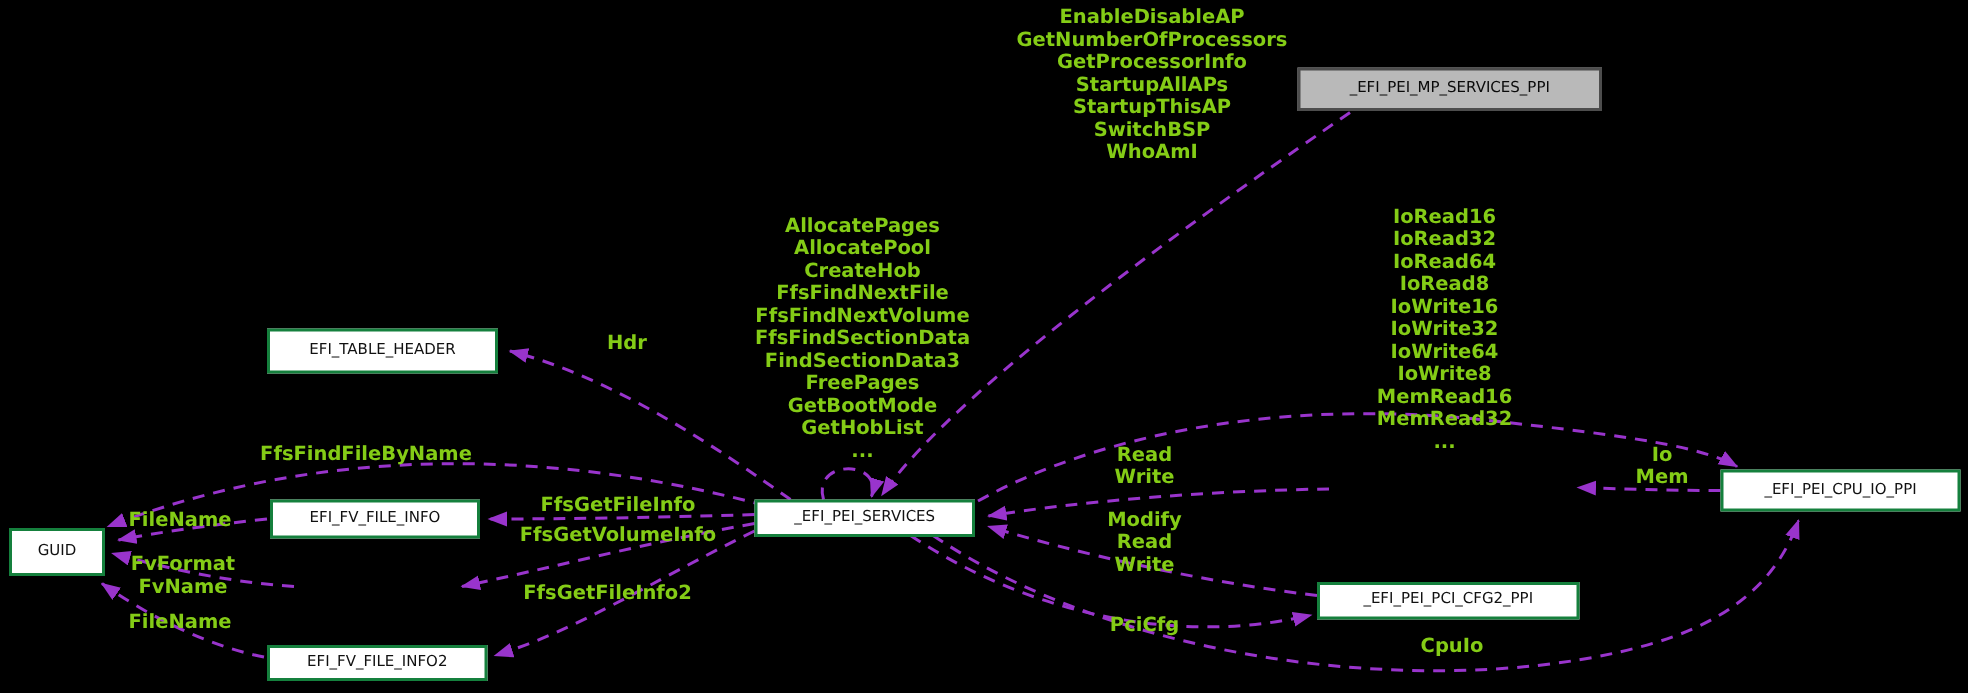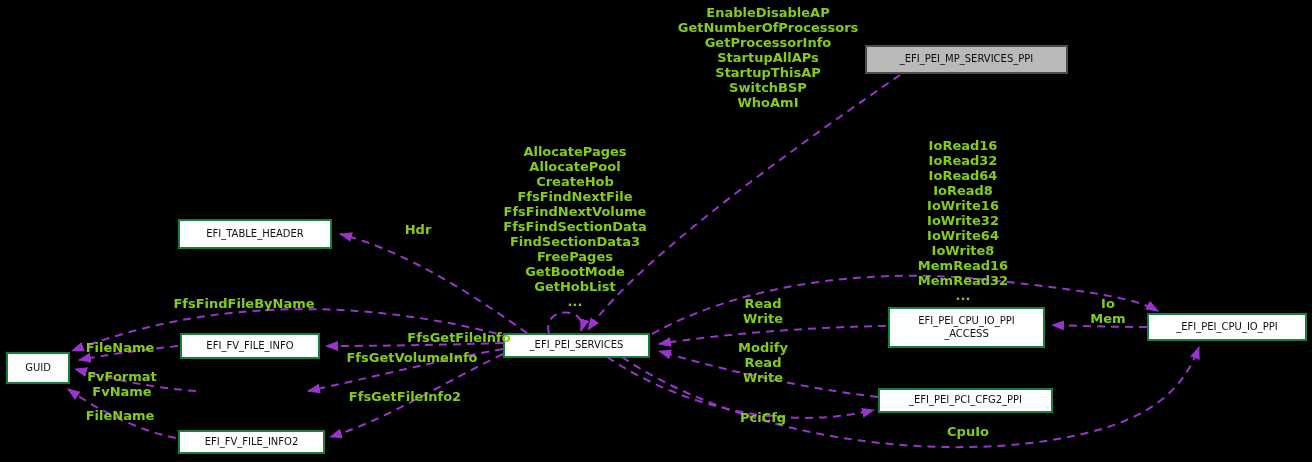--- a/index.html
+++ b/index.html
@@ -43,22 +43,20 @@
     <path class="edge" d="M 652,334 C 750,280 880,268 990,280 C 1090,291 1135,298 1158,311" marker-end="url(#arrow)"></path>
     <path class="edge" d="M 622,357 C 760,450 980,466 1105,428 C 1170,408 1190,372 1199,347" marker-end="url(#arrow)"></path>
   </svg>
 
   <div class="node" style="left:178px;top:219px;width:154px;height:30px;">EFI_TABLE_HEADER</div>
   <div class="node" style="left:6px;top:352px;width:64px;height:32px;">GUID</div>
   <div class="node" style="left:180px;top:333px;width:140px;height:26px;text-align:right;">EFI_FV_FILE_INFO</div>
   <div class="node" style="left:178px;top:430px;width:147px;height:24px;">EFI_FV_FILE_INFO2</div>
   <div class="node" style="left:503px;top:333px;width:147px;height:25px;">_EFI_PEI_SERVICES</div>
   <div class="node highlight" style="left:865px;top:45px;width:203px;height:29px;">_EFI_PEI_MP_SERVICES_PPI</div>
-  <div class="node" style="left:888px;top:307px;width:157px;height:41px;">EFI_PEI_CPU_IO_PPI
-_ACCESS</div>
   <div class="node" style="left:1147px;top:313px;width:160px;height:28px;">_EFI_PEI_CPU_IO_PPI</div>
   <div class="node" style="left:878px;top:388px;width:175px;height:25px;">_EFI_PEI_PCI_CFG2_PPI</div>
 
   <div class="elabel" style="left:418px;top:229px;">Hdr</div>
   <div class="elabel" style="left:768px;top:57px;">EnableDisableAP
 GetNumberOfProcessors
 GetProcessorInfo
 StartupAllAPs
 StartupThisAP
 SwitchBSP
@@ -83,21 +81,21 @@
 IoWrite64
 IoWrite8
 MemRead16
 MemRead32
 ...</div>
   <div class="elabel" style="left:244px;top:303px;">FfsFindFileByName</div>
   <div class="elabel" style="left:120px;top:347px;">FileName</div>
   <div class="elabel" style="left:122px;top:384px;">FvFormat
 FvName</div>
   <div class="elabel" style="left:120px;top:415px;">FileName</div>
-  <div class="elabel" style="left:412px;top:337px;margin-left:47px;">FfsGetFileInfo</div>
+  <div class="elabel" style="left:412px;top:337px;">FfsGetFileInfo</div>
   <div class="elabel" style="left:412px;top:357px;">FfsGetVolumeInfo</div>
   <div class="elabel" style="left:405px;top:396px;text-align:center;">FfsGetFileInfo2</div>
   <div class="elabel" style="left:763px;top:311px;">Read
 Write</div>
   <div class="elabel" style="left:763px;top:362px;">Modify
 Read
 Write</div>
   <div class="elabel" style="left:763px;top:417px;">PciCfg</div>
   <div class="elabel" style="left:968px;top:431px;">CpuIo</div>
   <div class="elabel" style="left:1108px;top:311px;">Io

